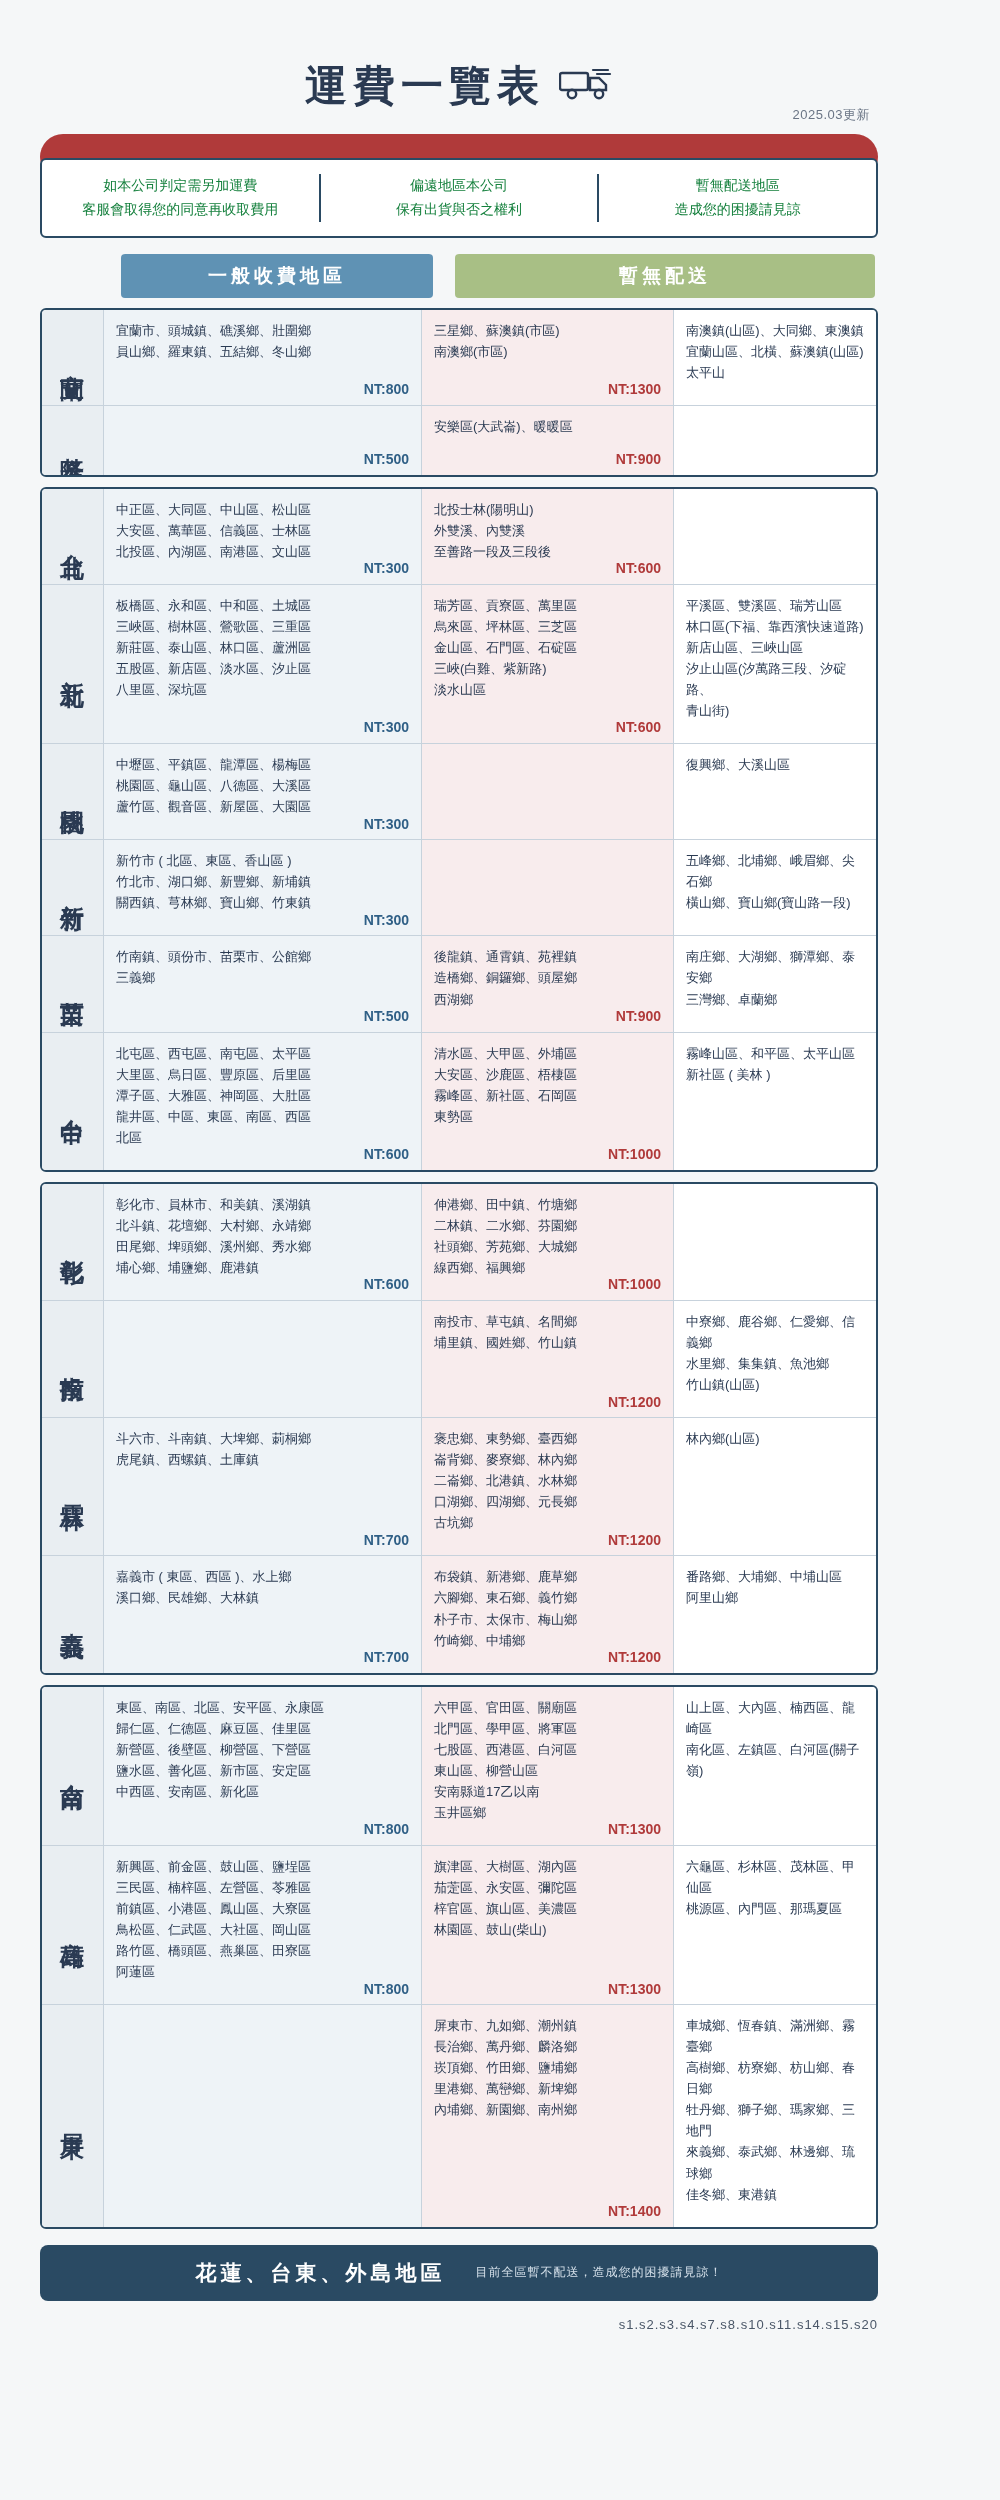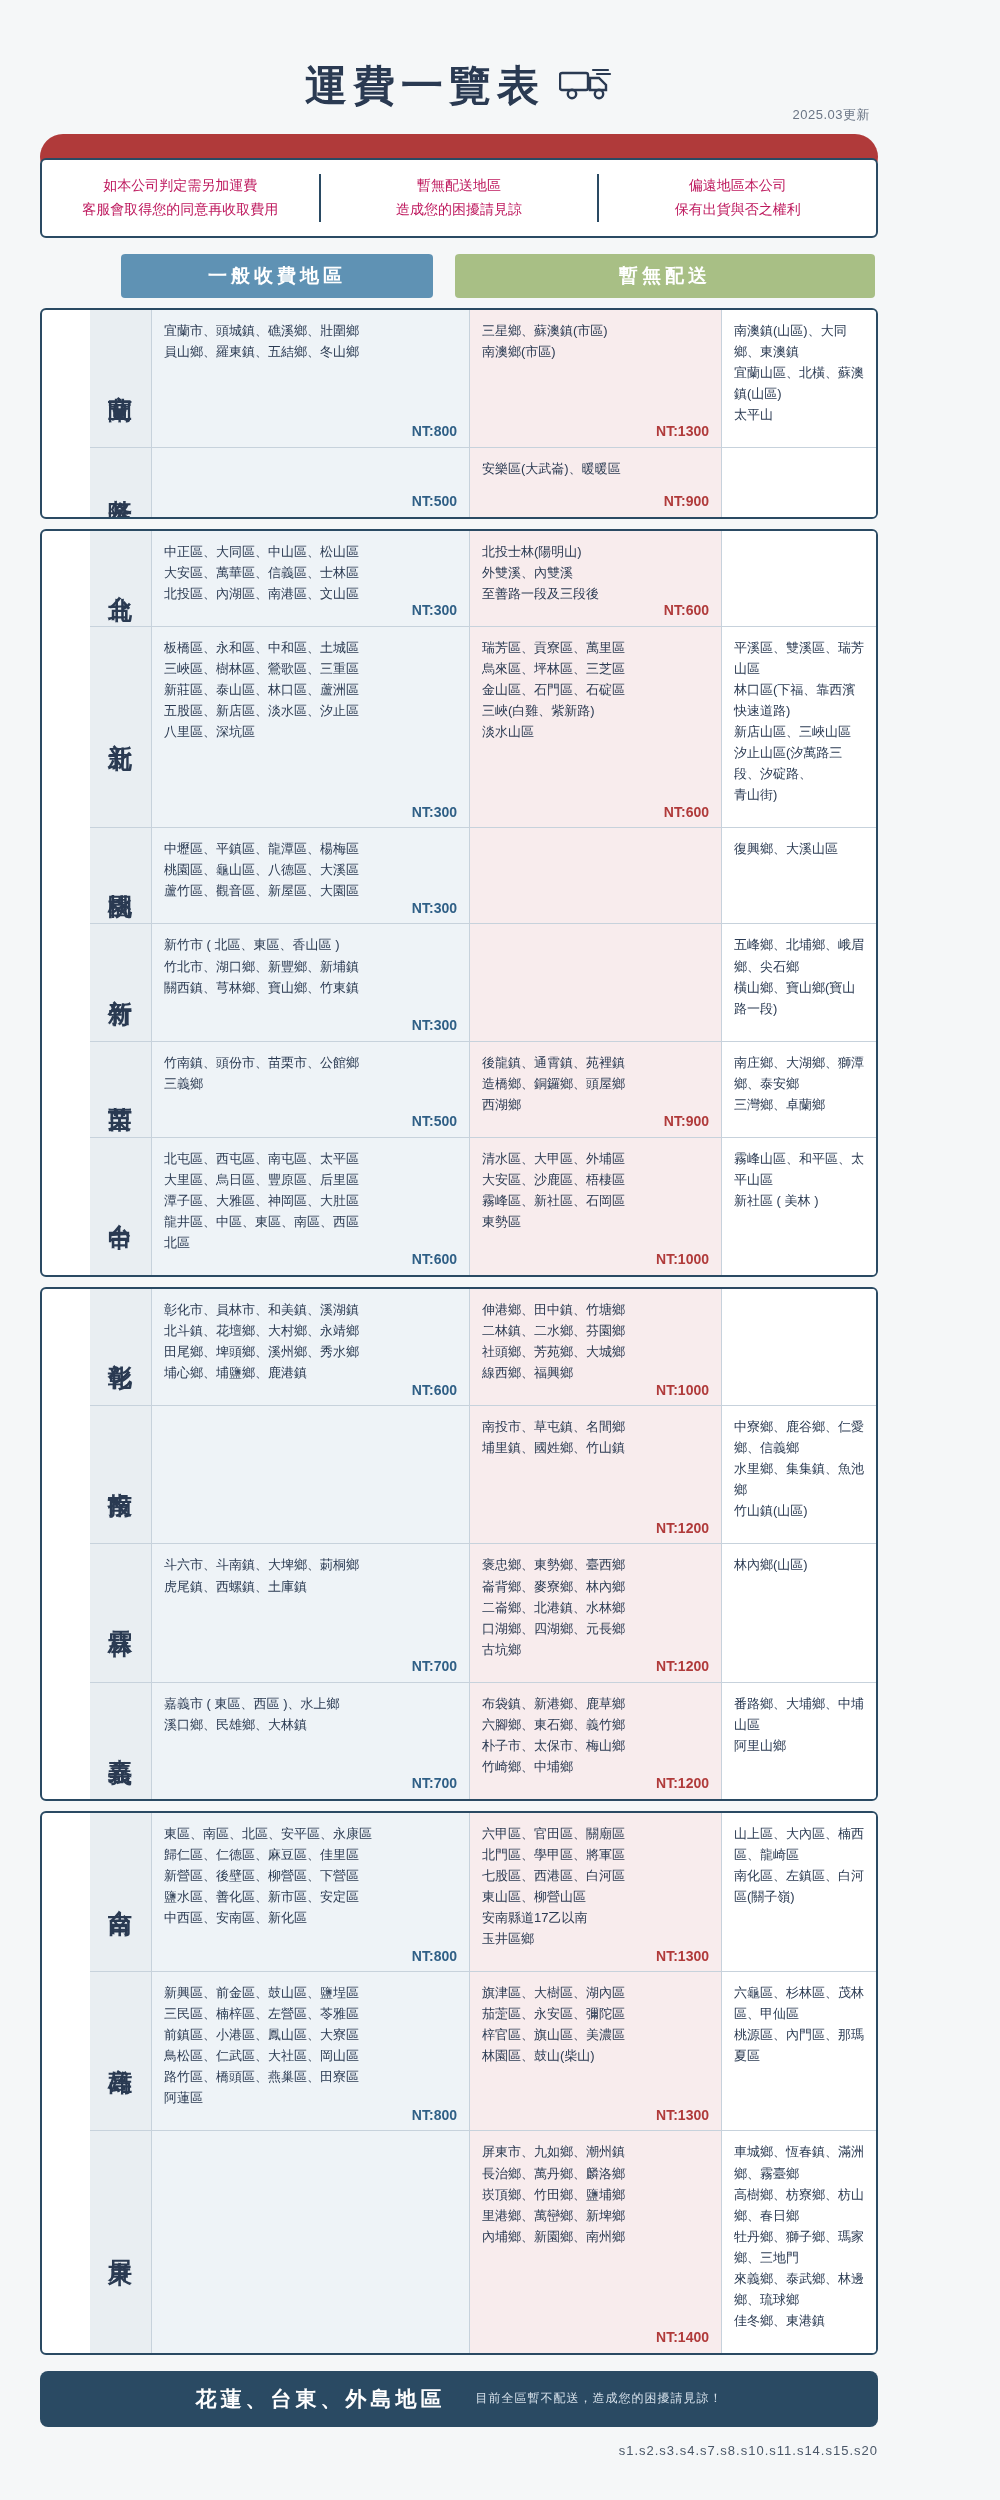--- a/index.html
+++ b/index.html
@@ -63,21 +63,21 @@
     display: flex;
     position: relative;
     z-index: 2;
     padding: 14px 0;
   }
   .note-cell {
     flex: 1;
     text-align: center;
     font-size: 14px;
     line-height: 1.7;
-    color: #be185d;
+    color: #15803d;
     padding: 0 10px;
   }
   .note-cell + .note-cell { border-left: 2px solid #2a4a63; }
 
   
   .colhead {
     display: flex;
     margin-top: 16px;
     gap: 16px;
   }
@@ -97,21 +97,20 @@
   .ch.remote  { flex: 0 0 252px; background: #c06a6a; }
   .ch.none    { flex: 1;         background: #a8bf85; }
 
   
   .group {
     margin-top: 10px;
     border: 2px solid #2a4a63;
     border-radius: 6px;
     overflow: hidden;
     background: #fff;
-    padding-left: 48px;
   }
   .row {
     display: flex;
     min-height: 70px;
   }
   .row + .row { border-top: 1px solid #c7d2dc; }
 
   .region {
     flex: 0 0 62px;
     display: flex;
@@ -196,24 +195,24 @@
       </span>
     </div>
     <div class="update-date">2025.03更新</div>
   </div>
 
   <div class="red-bar"></div>
 
   <div class="notes">
     <div class="note-cell txt">如本公司判定需另加運費
 客服會取得您的同意再收取費用</div>
+    <div class="note-cell txt">偏遠地區本公司
+保有出貨與否之權利</div>
     <div class="note-cell txt">暫無配送地區
 造成您的困擾請見諒</div>
-    <div class="note-cell txt">偏遠地區本公司
-保有出貨與否之權利</div>
   </div>
 
   <div class="colhead">
     <div class="spacer"></div>
     <div class="ch general">一般收費地區</div>
     <div class="ch none">暫無配送</div>
   </div>
 
   <div class="group">
     <div class="row">

